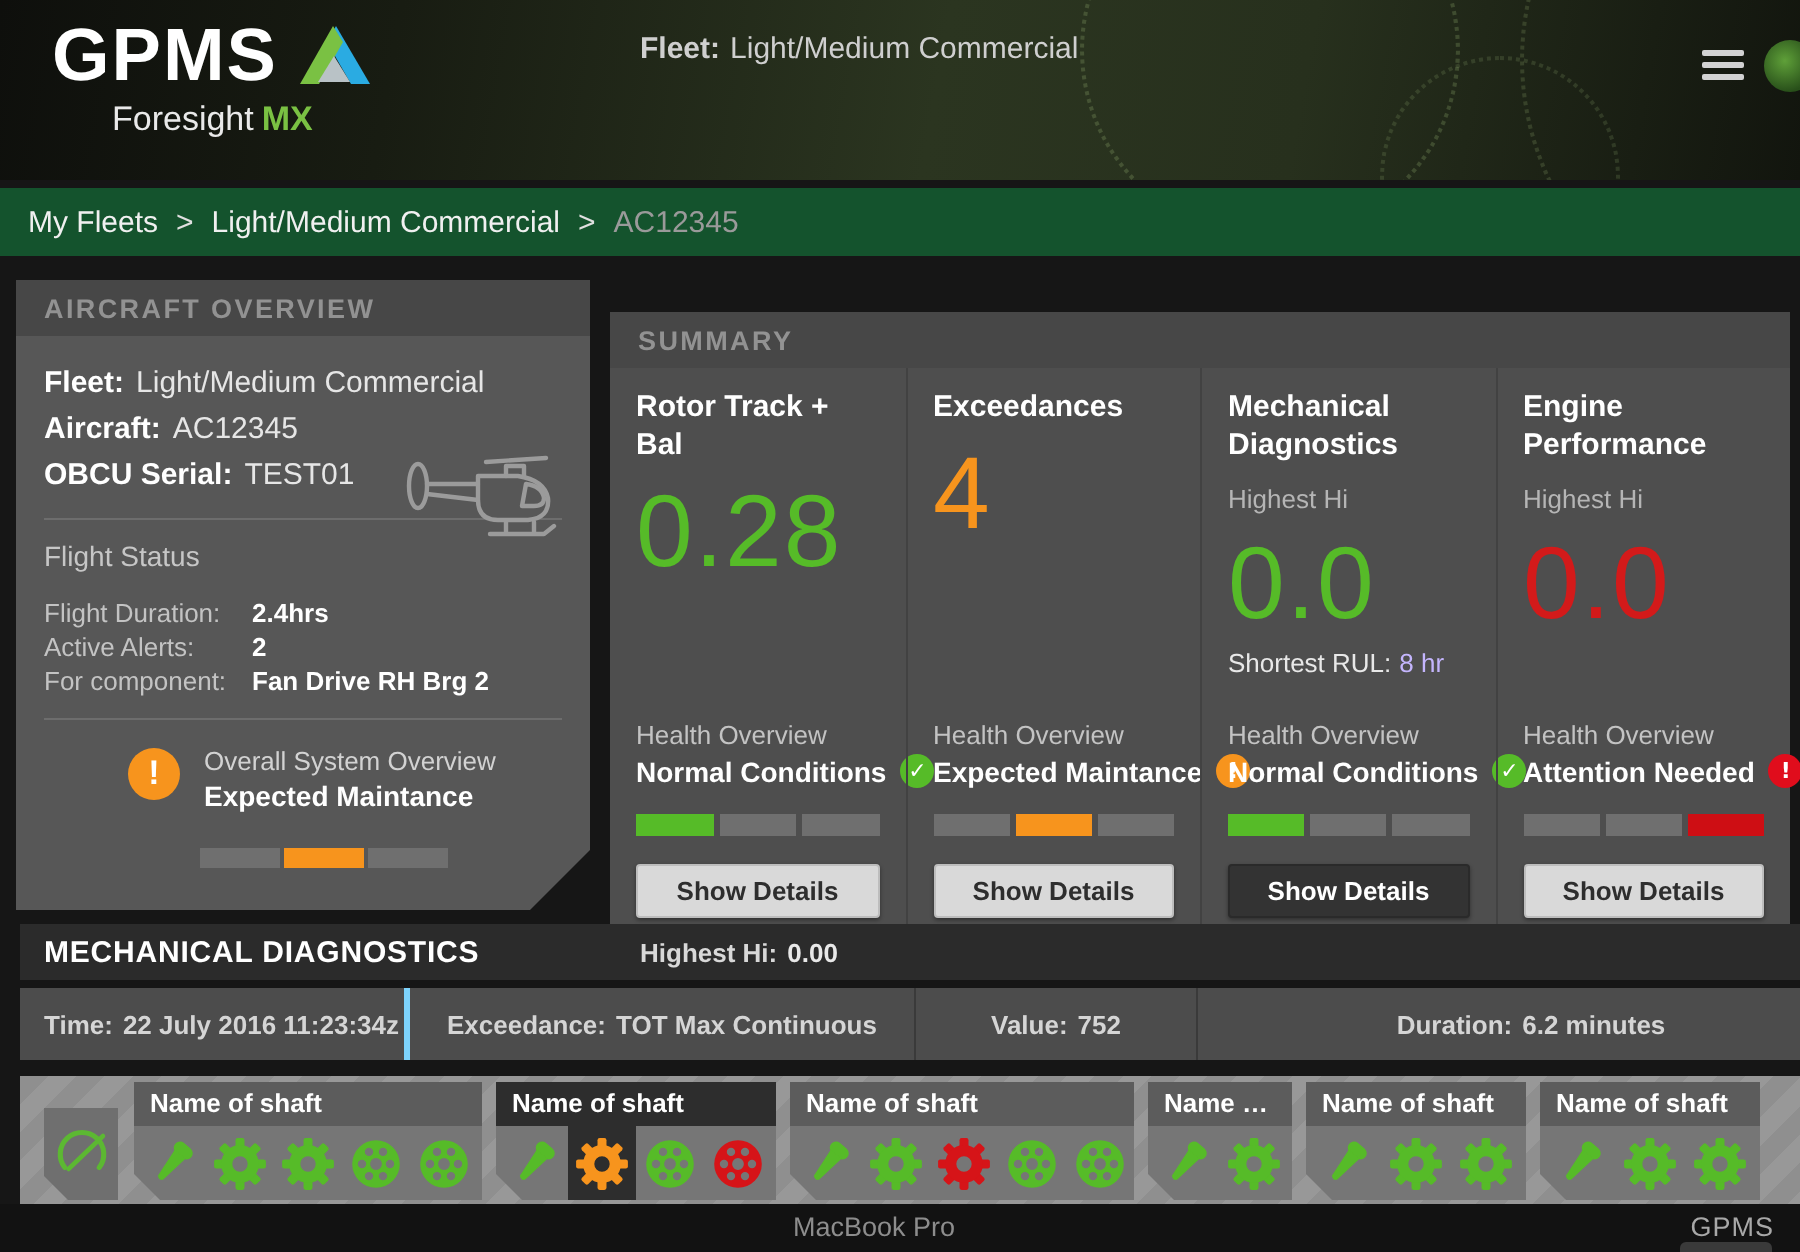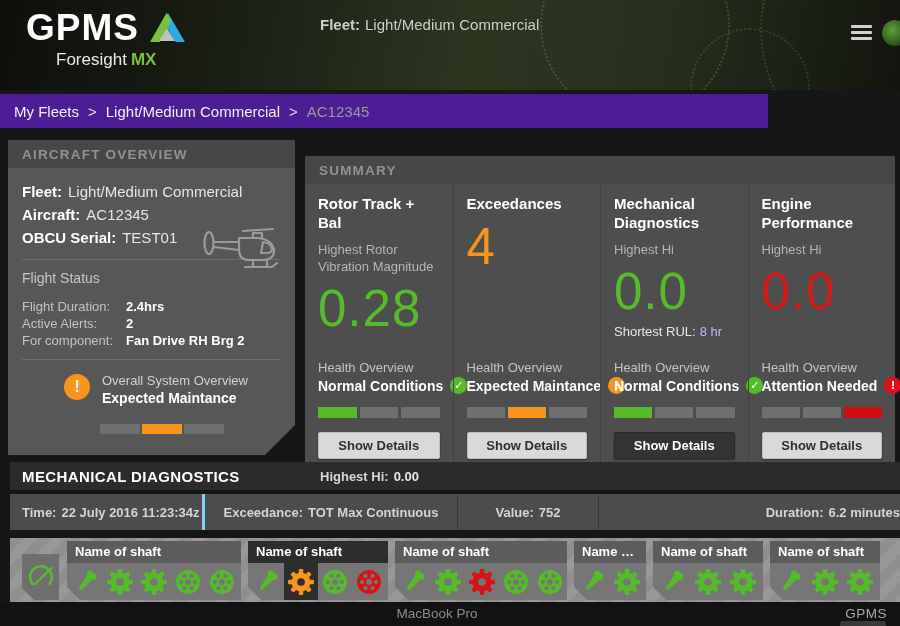--- a/index.html
+++ b/index.html
@@ -27,22 +27,22 @@
   .product { margin-left:30px; margin-top:2px; font-size:17px; color:#e9e9e9; }
   .product b { color:#7ac143; font-weight:700; margin-left:4px; }
   .welcome { position:absolute; left:320px; top:13px; }
   .wl1 { font-size:21px; color:#f4f4f4; }
   .wl1 b { font-weight:700; color:#fff; }
   .wl2 { margin-top:3px; font-size:15px; color:#cfcfcf; }
   .wl2 b { font-weight:700; margin-right:5px; }
   .burger { position:absolute; right:28px; top:25px; width:21px; cursor:pointer; }
   .burger i { display:block; height:3px; background:#d2d2d2; border-radius:1px; margin-bottom:3px; }
   
-  .crumbbar { position:absolute; left:0; top:94px; width:768px; height:34px;
-    background:#4c1d95; display:flex; align-items:center; padding-left:14px;
+  .crumbbar { position:absolute; left:0; top:94px; width:900px; height:34px;
+    background:#14532d; display:flex; align-items:center; padding-left:14px;
     font-size:15px; color:#f0f0f0; }
   .crumb { margin-right:9px; }
   .crumb-sep { margin-right:9px; color:#e0e0e0; }
   .crumb-cur { color:#9a9a9a; }
   
   .ovpanel { position:absolute; left:8px; top:140px; width:287px; height:315px; background:#575757;
     clip-path:polygon(0 0,100% 0,100% calc(100% - 30px),calc(100% - 30px) 100%,0 100%); }
   .panel-hd { height:28px; background:#474747; display:flex; align-items:center; padding-left:14px;
     font-size:13.5px; font-weight:700; letter-spacing:1.2px; color:#929292; }
   .ov-body { padding:12px 14px 0 14px; position:relative; }
@@ -92,21 +92,21 @@
   .mhi { position:absolute; left:310px; font-size:13px; font-weight:700; color:#d8d8d8; }
   .mhi b { margin-left:5px; color:#e8e8e8; }
   .inforow2 { position:absolute; left:10px; top:494px; width:890px; height:36px; background:#4c4c4c;
     display:flex; align-items:stretch; }
   .cell { display:flex; align-items:center; justify-content:center; font-size:13px; font-weight:700;
     color:#d5d5d5; white-space:nowrap; }
   .cell b { font-weight:700; margin-right:5px; }
   .cell:nth-child(1){ width:192px; justify-content:flex-start; padding-left:12px; }
   .cell:nth-child(2){ width:255px; border-left:3px solid #7dd3fc; }
   .cell:nth-child(3){ width:141px; border-left:1px solid #3a3a3a; }
-  .cell:nth-child(4){ width:302px; border-left:1px solid #3a3a3a; justify-content:flex-end; padding-left:32px; }
+  .cell:nth-child(4){ width:302px; border-left:1px solid #3a3a3a; justify-content:center; padding-left:32px; }
   
   .strip { position:absolute; left:10px; top:538px; width:890px; height:64px;
     background:repeating-linear-gradient(135deg,#8f8f8f 0 10px,#989898 10px 20px);
     display:flex; align-items:flex-end; padding:0 0 2px 12px; }
   .gauge-tile { width:37px; height:46px; background:#6f6f6f; margin-right:8px; flex:none;
     display:flex; align-items:center; justify-content:center; cursor:pointer;
     clip-path:polygon(0 0,100% 0,100% 100%,12px 100%,0 calc(100% - 12px)); }
   .gauge-tile svg { width:30px; height:30px; color:#5cb832; }
   .shaft-panel { height:59px; margin-right:7px; flex:none;
     clip-path:polygon(0 0,100% 0,100% 100%,13px 100%,0 calc(100% - 13px)); }
@@ -263,21 +263,20 @@
       </div>
     </div>
   </div>
 
   <div class="sumpanel">
     <div class="panel-hd">SUMMARY</div>
     <div class="cards">
 
       <div class="card">
         <div class="ctitle">Rotor Track + Bal</div>
-        <div class="csub">Highest Rotor Vibration Magnitude</div>
         <div class="cval" style="color:#56bb28">0.28</div>
         <div class="cbottom">
           <div class="hlabel">Health Overview</div>
           <div class="hstat">
             <span class="hstat-t">Normal Conditions</span>
             <span class="sicon" style="background:#56bb28">✓</span>
           </div>
           <div class="pbar">
             <span class="seg" style="background:#56bb28"></span>
             <span class="seg" style="background:#6f6f6f"></span>

